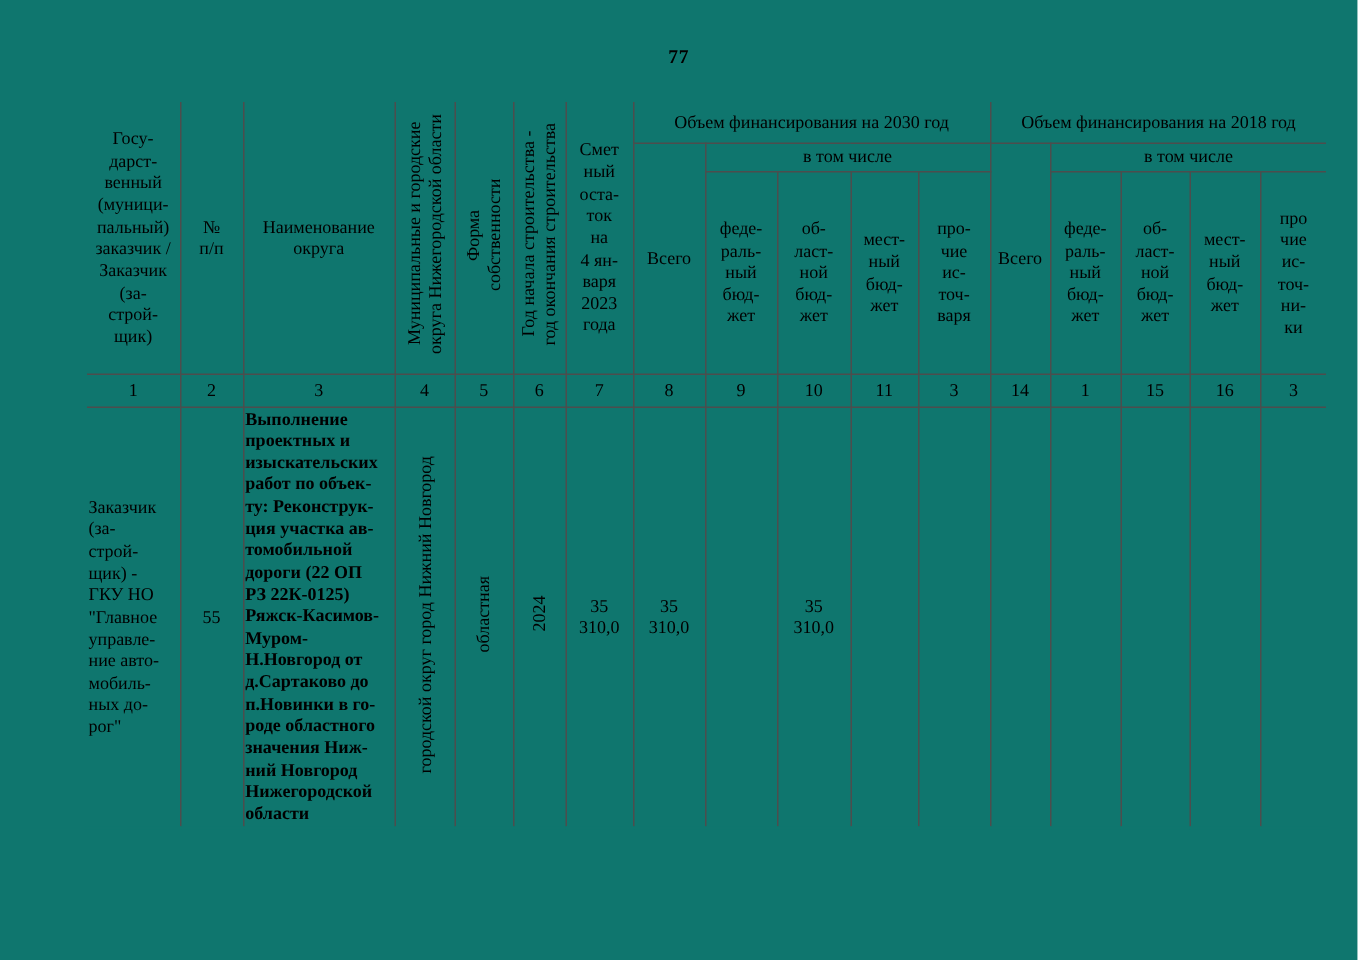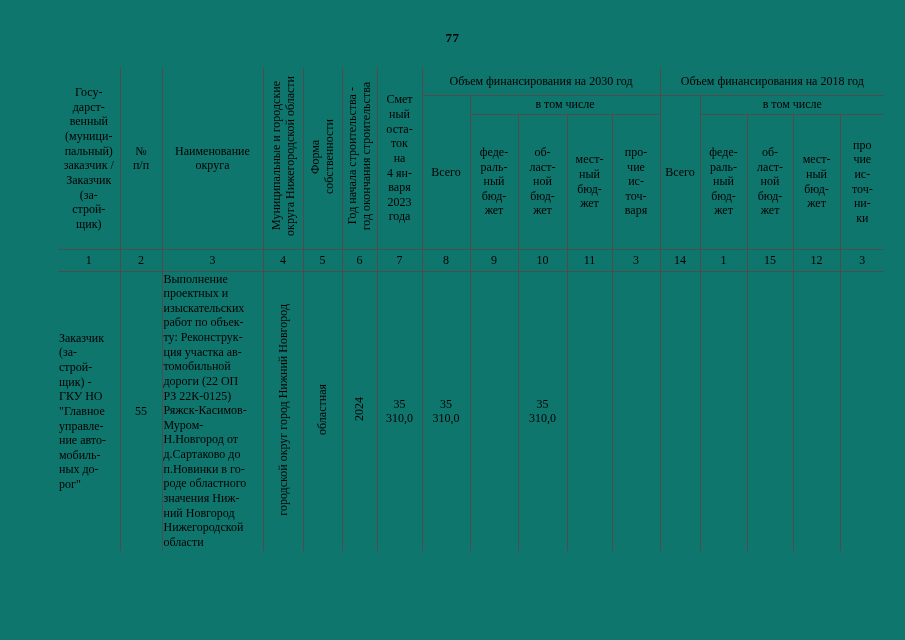--- a/index.html
+++ b/index.html
@@ -34,21 +34,21 @@
     border: 2px solid #0f766e;
   }
   .fin-table td {
     border: 1px solid #4d4d4d;
     padding: 0 1px;
     overflow: hidden;
   }
   .c   { text-align: center; vertical-align: middle; }
   .pre { white-space: pre-line; }
   .left{ text-align: left; padding-left: 2px; padding-right: 2px; }
-  .top { vertical-align: top; }
+  .top { vertical-align: top; font-weight: bold; }
   .mid { vertical-align: middle; }
   tr.rA    { height: 28px; }
   tr.rB    { height: 19px; }
   tr.rC    { height: 135px; }
   tr.rNum  { height: 22px; }
   tr.rData { height: 281px; }
   .vert {
     display: inline-block;
     writing-mode: vertical-rl;
     transform: rotate(180deg);
@@ -183,21 +183,21 @@
       <td class="c">6</td>
       <td class="c">7</td>
       <td class="c">8</td>
       <td class="c">9</td>
       <td class="c">10</td>
       <td class="c">11</td>
       <td class="c">3</td>
       <td class="c">14</td>
       <td class="c">1</td>
       <td class="c">15</td>
-      <td class="c">12</td>
+      <td class="c">16</td>
       <td class="c">3</td>
     </tr>
 
     <tr class="rData">
       <td class="left mid pre">Заказчик
 (за-
 строй-
 щик) -
 ГКУ НО
 "Главное

